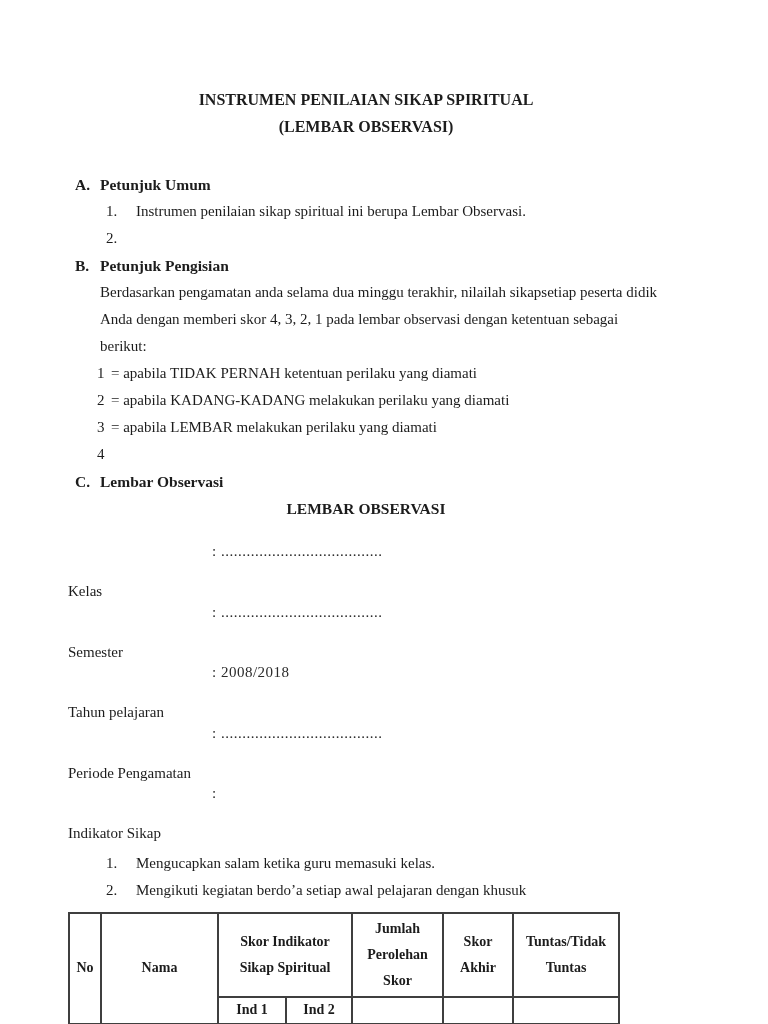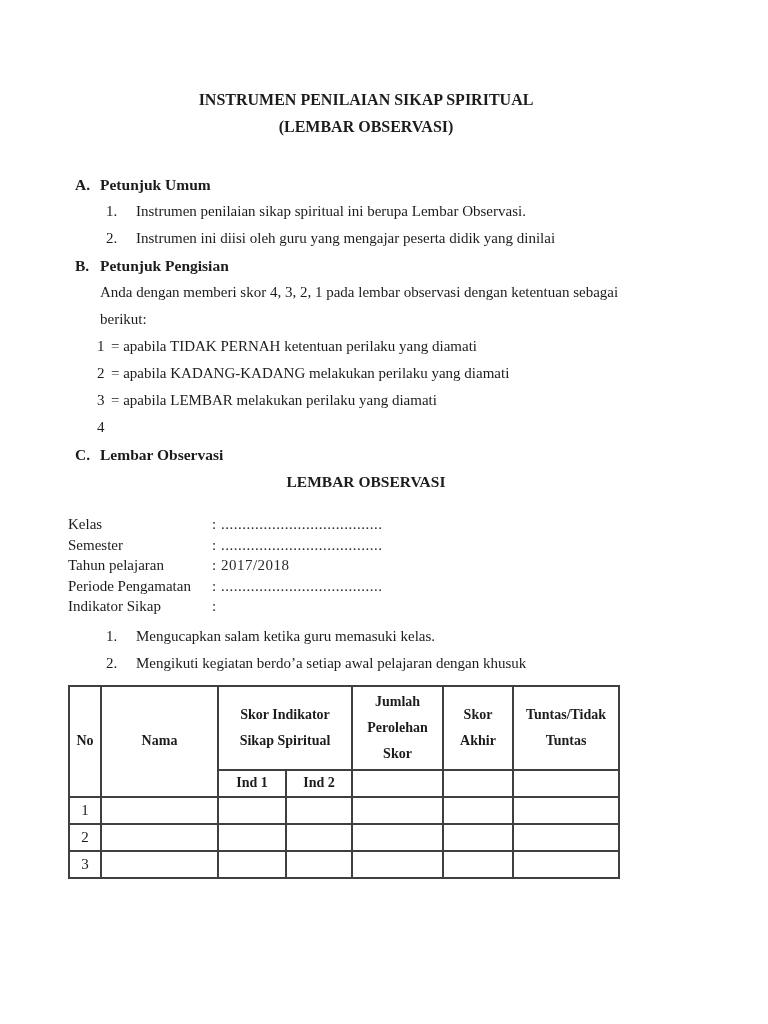--- a/index.html
+++ b/index.html
@@ -57,21 +57,21 @@
     font-weight: bold;
     font-size: 15.5px;
     line-height: 27px;
   }
   .fields { margin-top: 19px; }
   .field-row {
     display: flex;
     font-size: 15px;
     line-height: 20.5px;
   }
-  .f-label { width: 144px; flex: 0 0 144px; }
+  .f-label { width: 144px; flex: 0 0 144px; margin-top: 40px; }
   .f-value { color: #2a2a2a; letter-spacing: 0.5px; }
   .indicators { margin-top: 6px; }
   .obs-table {
     margin-top: 8px;
     border-collapse: collapse;
     table-layout: fixed;
     width: 550px;
   }
   .obs-table td {
     border: 2px solid #3f3f3f;
@@ -106,28 +106,28 @@
     <div class="sec-heading">
       <span class="sec-letter">A.</span>
       <span>Petunjuk Umum</span>
     </div>
     <div class="list-item">
       <span class="li-num">1.</span>
       <span>Instrumen penilaian sikap spiritual ini berupa Lembar Observasi.</span>
     </div>
     <div class="list-item">
       <span class="li-num">2.</span>
-      <span>Instrumen ini diisi oleh guru yang mengajar peserta didik yang dinilai</span>
     </div>
 
     <div class="sec-heading">
       <span class="sec-letter">B.</span>
       <span>Petunjuk Pengisian</span>
     </div>
     <div class="para">
+      <div>Berdasarkan pengamatan anda selama dua minggu terakhir, nilailah sikapsetiap peserta didik</div>
       <div>Anda dengan memberi skor 4, 3, 2, 1 pada lembar observasi dengan ketentuan sebagai</div>
       <div>berikut:</div>
     </div>
     <div class="score-item">
       <span class="sc-num">1</span>
       <span>= apabila TIDAK PERNAH ketentuan perilaku yang diamati</span>
     </div>
     <div class="score-item">
       <span class="sc-num">2</span>
       <span>= apabila KADANG-KADANG melakukan perilaku yang diamati</span>
@@ -151,21 +151,21 @@
       <div class="field-row">
         <span class="f-label">Kelas</span>
         <span class="f-value">: ......................................</span>
       </div>
       <div class="field-row">
         <span class="f-label">Semester</span>
         <span class="f-value">: ......................................</span>
       </div>
       <div class="field-row">
         <span class="f-label">Tahun pelajaran</span>
-        <span class="f-value">: 2017/2018</span>
+        <span class="f-value">: 2008/2018</span>
       </div>
       <div class="field-row">
         <span class="f-label">Periode Pengamatan</span>
         <span class="f-value">: ......................................</span>
       </div>
       <div class="field-row">
         <span class="f-label">Indikator Sikap</span>
         <span class="f-value">:</span>
       </div>
     </div>

